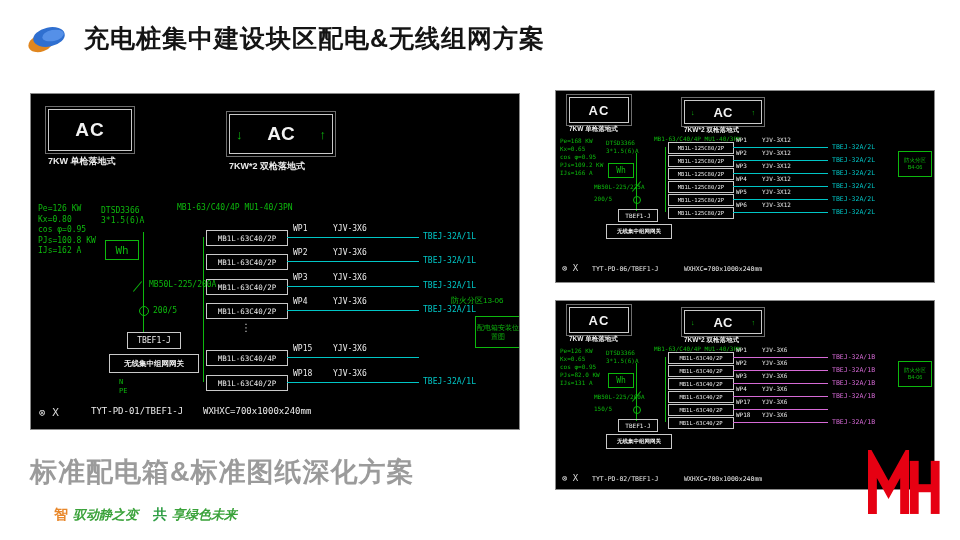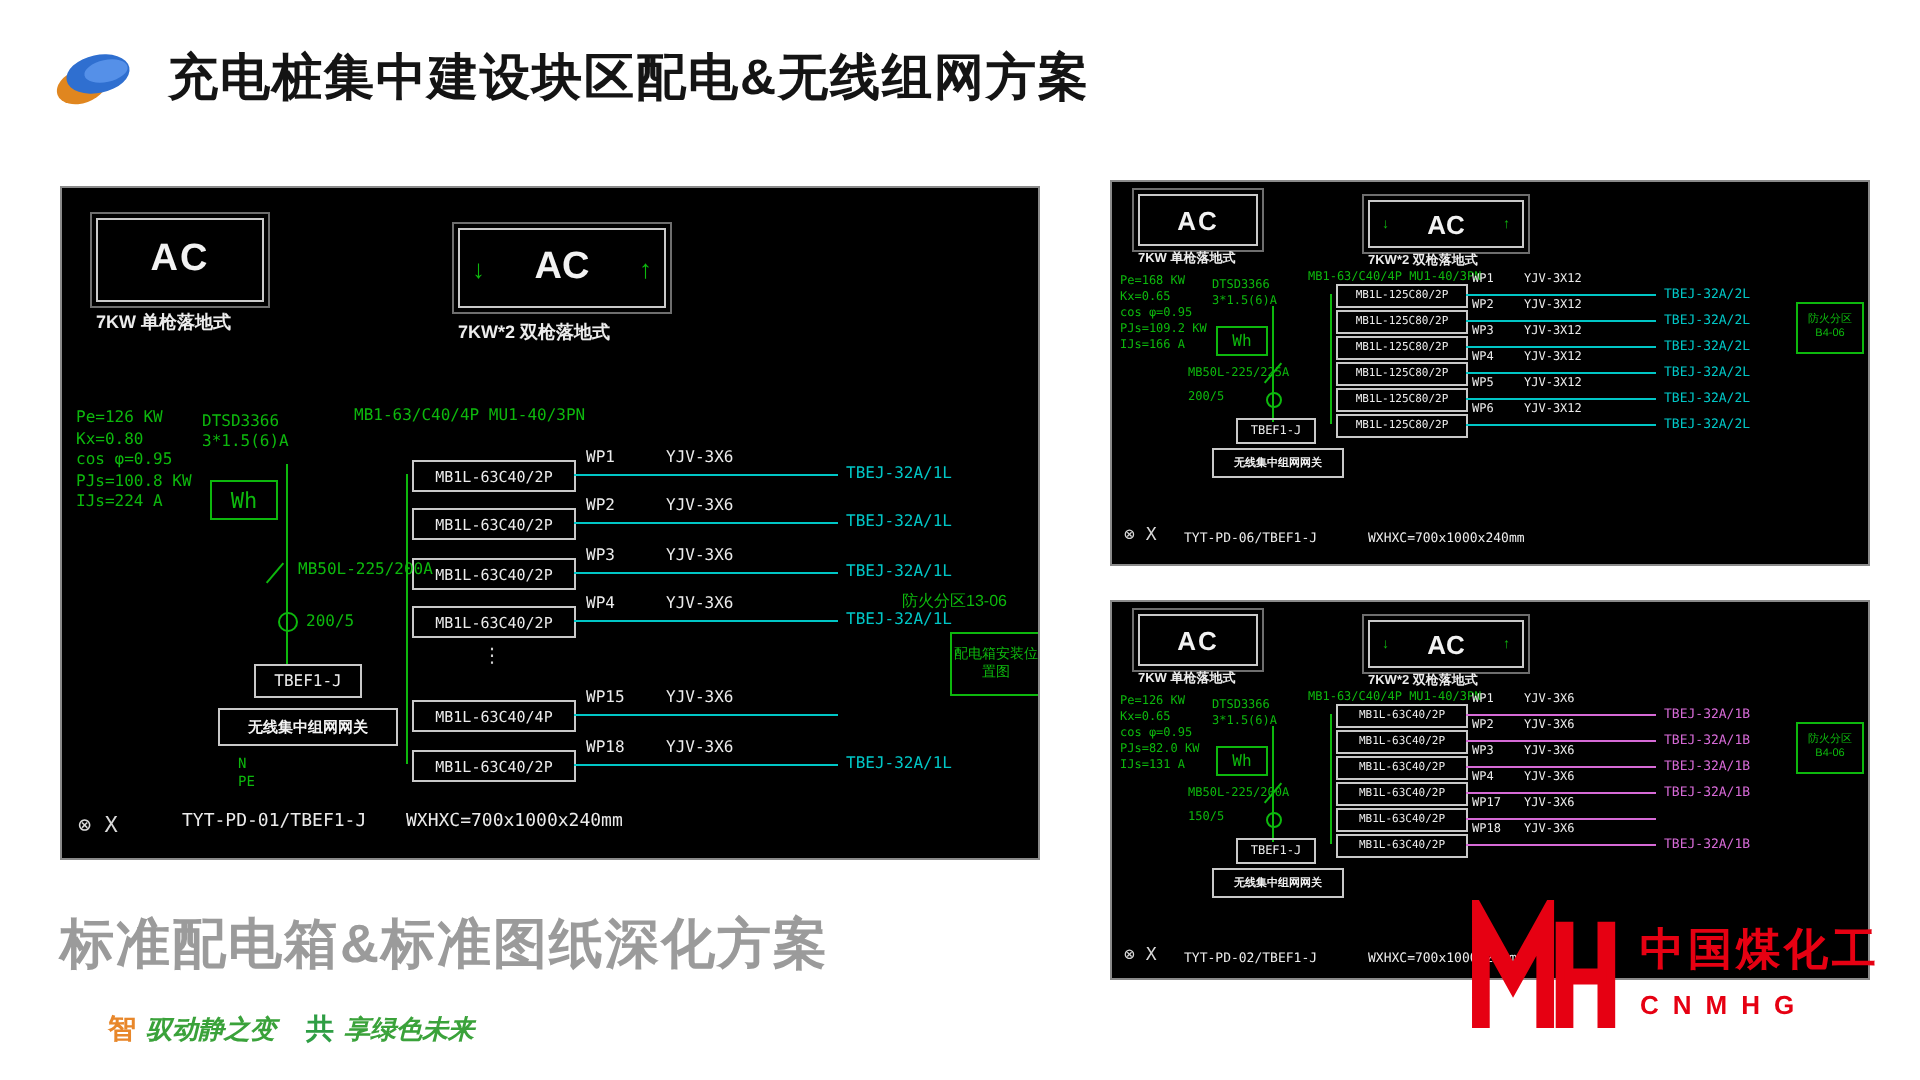--- a/index.html
+++ b/index.html
@@ -40,21 +40,21 @@
     <div style="position: absolute; left: 198px; top: 20px; width: 104px; height: 40px; border: 1px solid rgb(201, 201, 201); outline: rgb(110, 110, 110) solid 1px; outline-offset: 2px; display: flex; align-items: center; justify-content: space-between; padding: 0px 6px; box-sizing: border-box;">
       <span style="color: rgb(13, 184, 13); font-size: 13px; font-weight: 700;">↓</span>
       <span style="color: rgb(242, 242, 242); font-size: 19px; font-weight: 700;">AC</span>
       <span style="color: rgb(13, 184, 13); font-size: 13px; font-weight: 700;">↑</span>
     </div>
     <div style="position: absolute; left: 198px; top: 66px; font-size: 9px; color: rgb(236, 236, 236); font-weight: 700; white-space: nowrap;">7KW*2 双枪落地式</div>
     <div style="position: absolute; left: 7px; top: 110px; font-size: 8px; color: rgb(13, 184, 13); font-family: &quot;DejaVu Sans Mono&quot;, monospace; white-space: nowrap;">Pe=126 KW</div>
     <div style="position: absolute; left: 7px; top: 120.5px; font-size: 8px; color: rgb(13, 184, 13); font-family: &quot;DejaVu Sans Mono&quot;, monospace; white-space: nowrap;">Kx=0.80</div>
     <div style="position: absolute; left: 7px; top: 131px; font-size: 8px; color: rgb(13, 184, 13); font-family: &quot;DejaVu Sans Mono&quot;, monospace; white-space: nowrap;">cos φ=0.95</div>
     <div style="position: absolute; left: 7px; top: 141.5px; font-size: 8px; color: rgb(13, 184, 13); font-family: &quot;DejaVu Sans Mono&quot;, monospace; white-space: nowrap;">PJs=100.8 KW</div>
-    <div style="position: absolute; left: 7px; top: 152px; font-size: 8px; color: rgb(13, 184, 13); font-family: &quot;DejaVu Sans Mono&quot;, monospace; white-space: nowrap;">IJs=224 A</div>
+    <div style="position: absolute; left: 7px; top: 152px; font-size: 8px; color: rgb(13, 184, 13); font-family: &quot;DejaVu Sans Mono&quot;, monospace; white-space: nowrap;">IJs=162 A</div>
     <div style="position: absolute; left: 70px; top: 112px; font-size: 8px; color: rgb(13, 184, 13); font-family: &quot;DejaVu Sans Mono&quot;, monospace; white-space: nowrap;">DTSD3366</div>
     <div style="position: absolute; left: 70px; top: 122px; font-size: 8px; color: rgb(13, 184, 13); font-family: &quot;DejaVu Sans Mono&quot;, monospace; white-space: nowrap;">3*1.5(6)A</div>
     <div style="position: absolute; left: 74px; top: 146px; width: 32px; height: 18px; border: 1px solid rgb(13, 184, 13); color: rgb(13, 184, 13); font-size: 11px; font-family: &quot;DejaVu Sans Mono&quot;, monospace; display: flex; align-items: center; justify-content: center;">Wh</div>
     <div style="position: absolute; left: 146px; top: 109px; font-size: 8px; color: rgb(13, 184, 13); font-family: &quot;DejaVu Sans Mono&quot;, monospace; white-space: nowrap;">MB1-63/C40/4P  MU1-40/3PN</div>
     <div style="position: absolute; left: 112px; top: 138px; width: 1px; height: 100px; background: rgb(13, 184, 13);"></div>
     <div style="position: absolute; left: 172px; top: 143px; width: 1px; height: 145px; background: rgb(13, 184, 13);"></div>
     <div style="position: absolute; left: 175px; top: 136px; width: 80px; height: 14px; border: 1px solid rgb(201, 201, 201); color: rgb(236, 236, 236); font-size: 7.5px; font-family: &quot;DejaVu Sans Mono&quot;, monospace; white-space: nowrap; display: flex; align-items: center; justify-content: center;">MB1L-63C40/2P</div>
     <div style="position: absolute; left: 256px; top: 143px; width: 132px; height: 1px; background: rgb(0, 198, 198);"></div>
     <div style="position: absolute; left: 262px; top: 130px; font-size: 8px; color: rgb(236, 236, 236); font-family: &quot;DejaVu Sans Mono&quot;, monospace;">WP1</div>
     <div style="position: absolute; left: 302px; top: 130px; font-size: 8px; color: rgb(236, 236, 236); font-family: &quot;DejaVu Sans Mono&quot;, monospace; white-space: nowrap;">YJV-3X6</div>
@@ -229,17 +229,13 @@
   <span>享绿色未来</span>
 </div>
 
 <div class="brand">
   <svg width="74" height="70" viewBox="0 0 92 84">
     <path d="M8 78 V12 L28 48 L48 12 V78" fill="none" stroke="#e60012" stroke-width="11"></path>
     <path d="M60 12 V78" fill="none" stroke="#e60012" stroke-width="11"></path>
     <path d="M86 12 V78" fill="none" stroke="#e60012" stroke-width="11"></path>
     <path d="M60 46 H86" fill="none" stroke="#e60012" stroke-width="10"></path>
   </svg>
-  <div class="brand-text">
-    <div class="cn">中国煤化工</div>
-    <div class="en">CNMHG</div>
-  </div>
 </div>
 
 </body></html>

